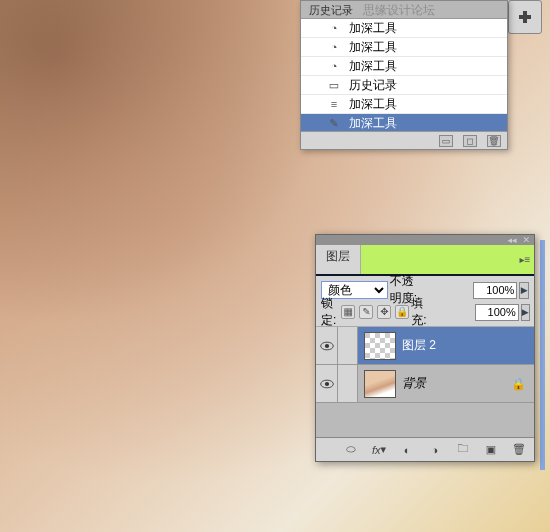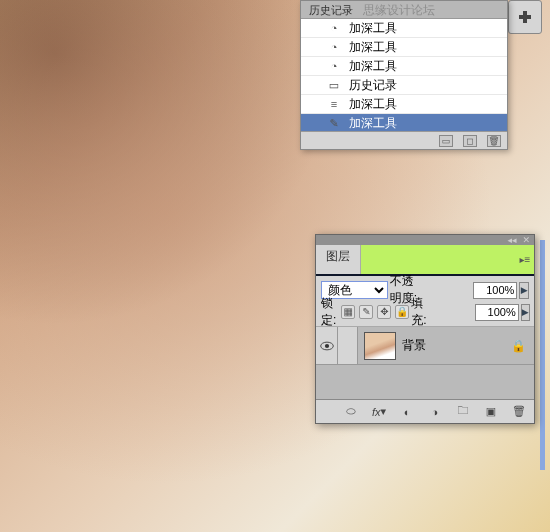--- a/index.html
+++ b/index.html
@@ -156,30 +156,41 @@
         <div class="lock-ico">✎</div>
         <div class="lock-ico">✥</div>
         <div class="lock-ico">🔒</div>
       </div>
       <label class="push-right">填充:</label>
       <input class="pct-box" value="100%" style="">
       <div class="arrow-btn">▶</div>
     </div>
   </div>
   <div class="layers-list" id="layers-list">
+      <div class="layer-row selected">
+        <div class="eye-cell">
+          <svg viewBox="0 0 20 12">
+            <ellipse cx="10" cy="6" rx="9" ry="5.5" fill="none" stroke="#333" stroke-width="1.2"></ellipse>
+            <circle cx="10" cy="6" r="3" fill="#333"></circle>
+          </svg>
+        </div>
+        <div class="link-cell"></div>
+        <div class="thumb checker"></div>
+        <span class="layer-name">图层 2</span>
+      </div>
       <div class="layer-row">
         <div class="eye-cell">
           <svg viewBox="0 0 20 12">
             <ellipse cx="10" cy="6" rx="9" ry="5.5" fill="none" stroke="#333" stroke-width="1.2"></ellipse>
             <circle cx="10" cy="6" r="3" fill="#333"></circle>
           </svg>
         </div>
         <div class="link-cell"></div>
         <div class="thumb img"></div>
-        <span class="layer-name" style="">背景</span>
+        <span class="layer-name" style="font-style: italic;">背景</span>
         <div class="layer-icons-right">🔒</div>
       </div>
     </div>
   <div class="empty-area"></div>
   <div class="layers-footer">
     <div class="lf-icon">⬭</div>
     <div class="lf-icon"><i>fx</i>▾</div>
     <div class="lf-icon">◐</div>
     <div class="lf-icon">◑</div>
     <div class="lf-icon">🗀</div>

